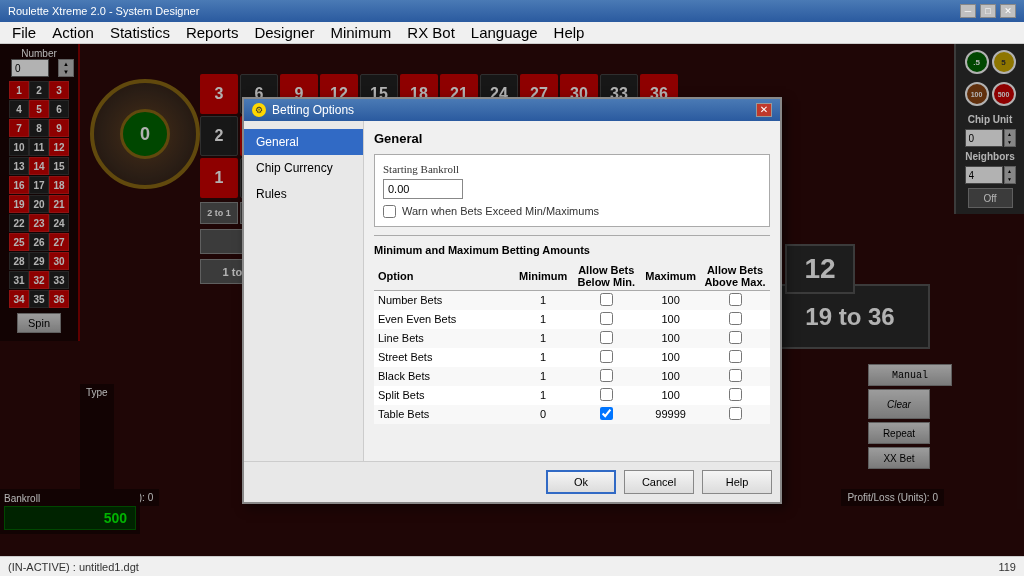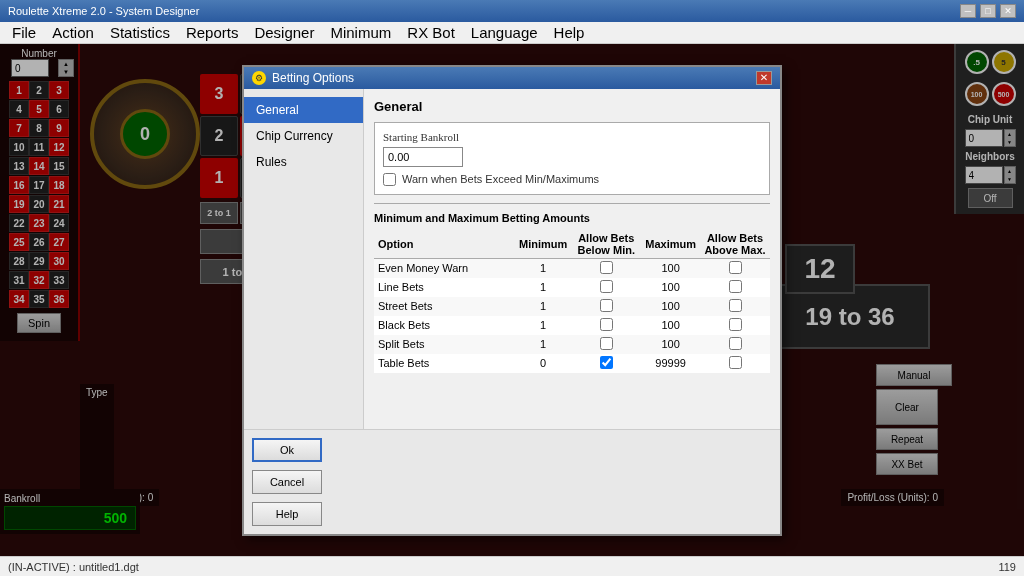--- a/index.html
+++ b/index.html
@@ -330,21 +330,20 @@
     .bet-table .col-cb { text-align: center; width: 70px; }
 
     
     .dialog-footer {
       background: #e8e8e8;
       border-top: 1px solid #ccc;
       padding: 8px;
       display: flex;
       justify-content: flex-end;
       gap: 8px;
-      flex-direction: column;
     }
     .footer-btn {
       width: 70px;
       height: 24px;
       background: linear-gradient(to bottom, #f5f5f5, #dcdcdc);
       border: 1px solid #888;
       font-size: 11px;
       cursor: pointer;
     }
     .footer-btn.primary {
@@ -566,22 +565,22 @@
       </div>
       <button style="width:45px;height:20px;background:#555;color:white;border:1px solid #888;font-size:10px;cursor:pointer;">Off</button>
     </div>
 
     <div style="position:absolute; bottom:50px; left:80px; color:white; font-size:10px; background:#1a0505; padding:3px 6px;">Total Unit (s): 0</div>
     <div style="position:absolute; bottom:50px; left:80px; top:340px; color:white; font-size:10px; background:#1a0505; padding:3px 6px;">Type</div>
 
     <div style="position:absolute; bottom:50px; right:80px; color:white; font-size:10px; background:#1a0505; padding:3px 6px;">Profit/Loss (Units): 0</div>
 
     <div style="position:absolute; right:72px; top:320px; display:flex; flex-direction:column; gap:3px;">
-      <button style="width:76px;height:22px;background:linear-gradient(to bottom,#e0e0e0,#b0b0b0);border:1px solid #888;font-size:10px;cursor:pointer;">Manual</button>
-      <button style="width:62px;height:36px;background:linear-gradient(to bottom,#e0e0e0,#b0b0b0);border:1px solid #888;font-size:10px;cursor:pointer;">Clear</button>
+      <button style="width:84px;height:22px;background:linear-gradient(to bottom,#e0e0e0,#b0b0b0);border:1px solid #888;font-size:10px;cursor:pointer;font-family:Liberation Mono, monospace;">Manual</button>
+      <button style="width:62px;height:30px;background:linear-gradient(to bottom,#e0e0e0,#b0b0b0);border:1px solid #888;font-size:10px;cursor:pointer;font-style:italic;">Clear</button>
       <button style="width:62px;height:22px;background:linear-gradient(to bottom,#e0e0e0,#b0b0b0);border:1px solid #888;font-size:10px;cursor:pointer;">Repeat</button>
       <button style="width:62px;height:22px;background:linear-gradient(to bottom,#e0e0e0,#b0b0b0);border:1px solid #888;font-size:10px;cursor:pointer;">XX Bet</button>
     </div>
 
     <div style="position:absolute; bottom:22px; left:0; width:140px; background:#1a0505; padding:4px;">
       <div style="color:white;font-size:10px;margin-bottom:2px;">Bankroll</div>
       <div style="background:#003300;color:#00ff00;font-size:14px;font-weight:bold;text-align:right;padding:3px 8px;border:1px solid #006600;">500</div>
     </div>
 
     <div class="overlay">
@@ -623,22 +622,33 @@
               <thead>
                 <tr>
                   <th>Option</th>
                   <th class="col-min">Minimum</th>
                   <th class="col-cb">Allow Bets<br>Below Min.</th>
                   <th class="col-max">Maximum</th>
                   <th class="col-cb">Allow Bets<br>Above Max.</th>
                 </tr>
               </thead>
               <tbody id="bet-table-body">
+              <tr>
+    <td>Number Bets</td>
+    <td class="col-min">1</td>
+    <td class="col-cb" style="text-align:center;">
+      <input type="checkbox" style="">
+    </td>
+    <td class="col-max">100</td>
+    <td class="col-cb" style="text-align:center;">
+      <input type="checkbox" style="">
+    </td>
+  </tr>
                   <tr>
-    <td>Even Money Warn</td>
+    <td>Even Even Bets</td>
     <td class="col-min">1</td>
     <td class="col-cb" style="text-align:center;">
       <input type="checkbox" style="">
     </td>
     <td class="col-max">100</td>
     <td class="col-cb" style="text-align:center;">
       <input type="checkbox" style="">
     </td>
   </tr>
                   <tr>

